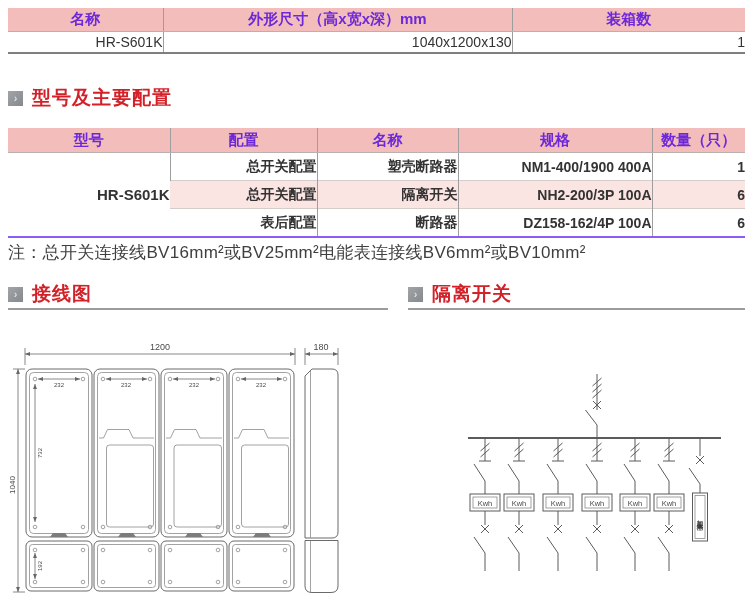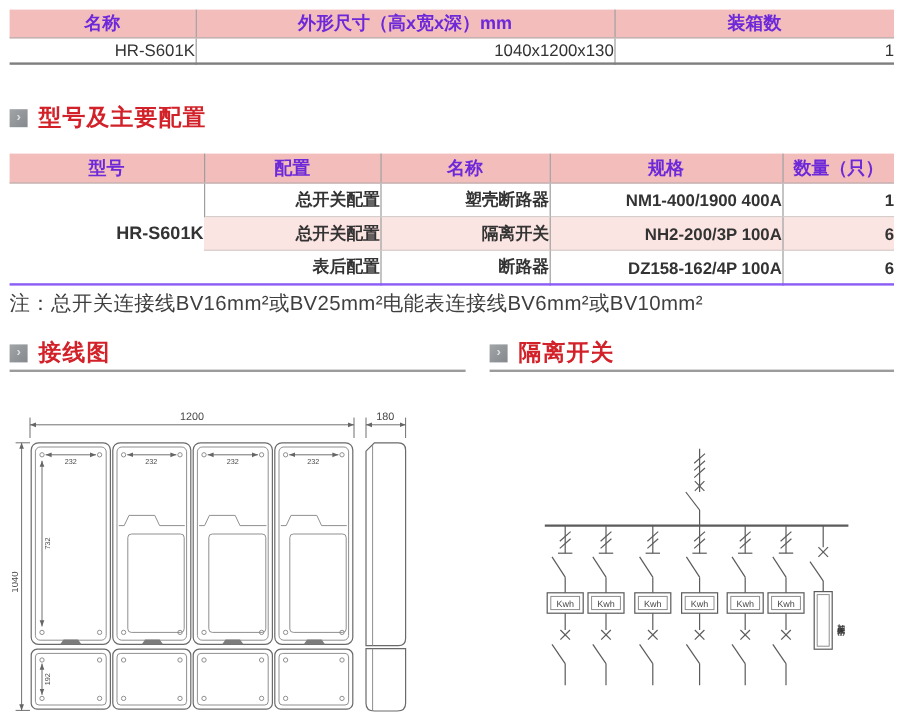--- a/index.html
+++ b/index.html
@@ -35,21 +35,21 @@
   }
   .sec-title{color:#d22128;font-size:19px;font-weight:bold;letter-spacing:1px;white-space:nowrap;}
   .rule{position:absolute;height:2px;background:#9c9c9c;}
   #rule-wiring{left:8px;top:308px;width:380px;}
   #rule-install{left:408px;top:308px;width:337px;}
   
   .note{position:absolute;left:8px;top:241px;font-size:17px;color:#3f3f3f;letter-spacing:.3px;}
   
   .svgbox{position:absolute;}
   #drawing{left:10px;top:335px;}
-  #schematic{left:401px;top:330px;}
+  #schematic{left:415px;top:330px;}
   svg{display:block;}
   svg .ln{stroke:#6a6a6a;stroke-width:1;fill:none;}
   svg .thin{stroke:#8a8a8a;stroke-width:.8;fill:none;}
   svg .dim{stroke:#6a6a6a;stroke-width:.8;fill:none;}
   svg text{fill:#4a4a4a;font-family:"Liberation Sans","DejaVu Sans",sans-serif;}
   svg .sln{stroke:#5b5b5b;stroke-width:1;fill:none;}
   svg .bus{stroke:#5b5b5b;stroke-width:2;fill:none;}
   #collector-label{
     position:absolute;left:692px;top:494px;width:16px;height:44px;
     display:flex;align-items:center;justify-content:center;

